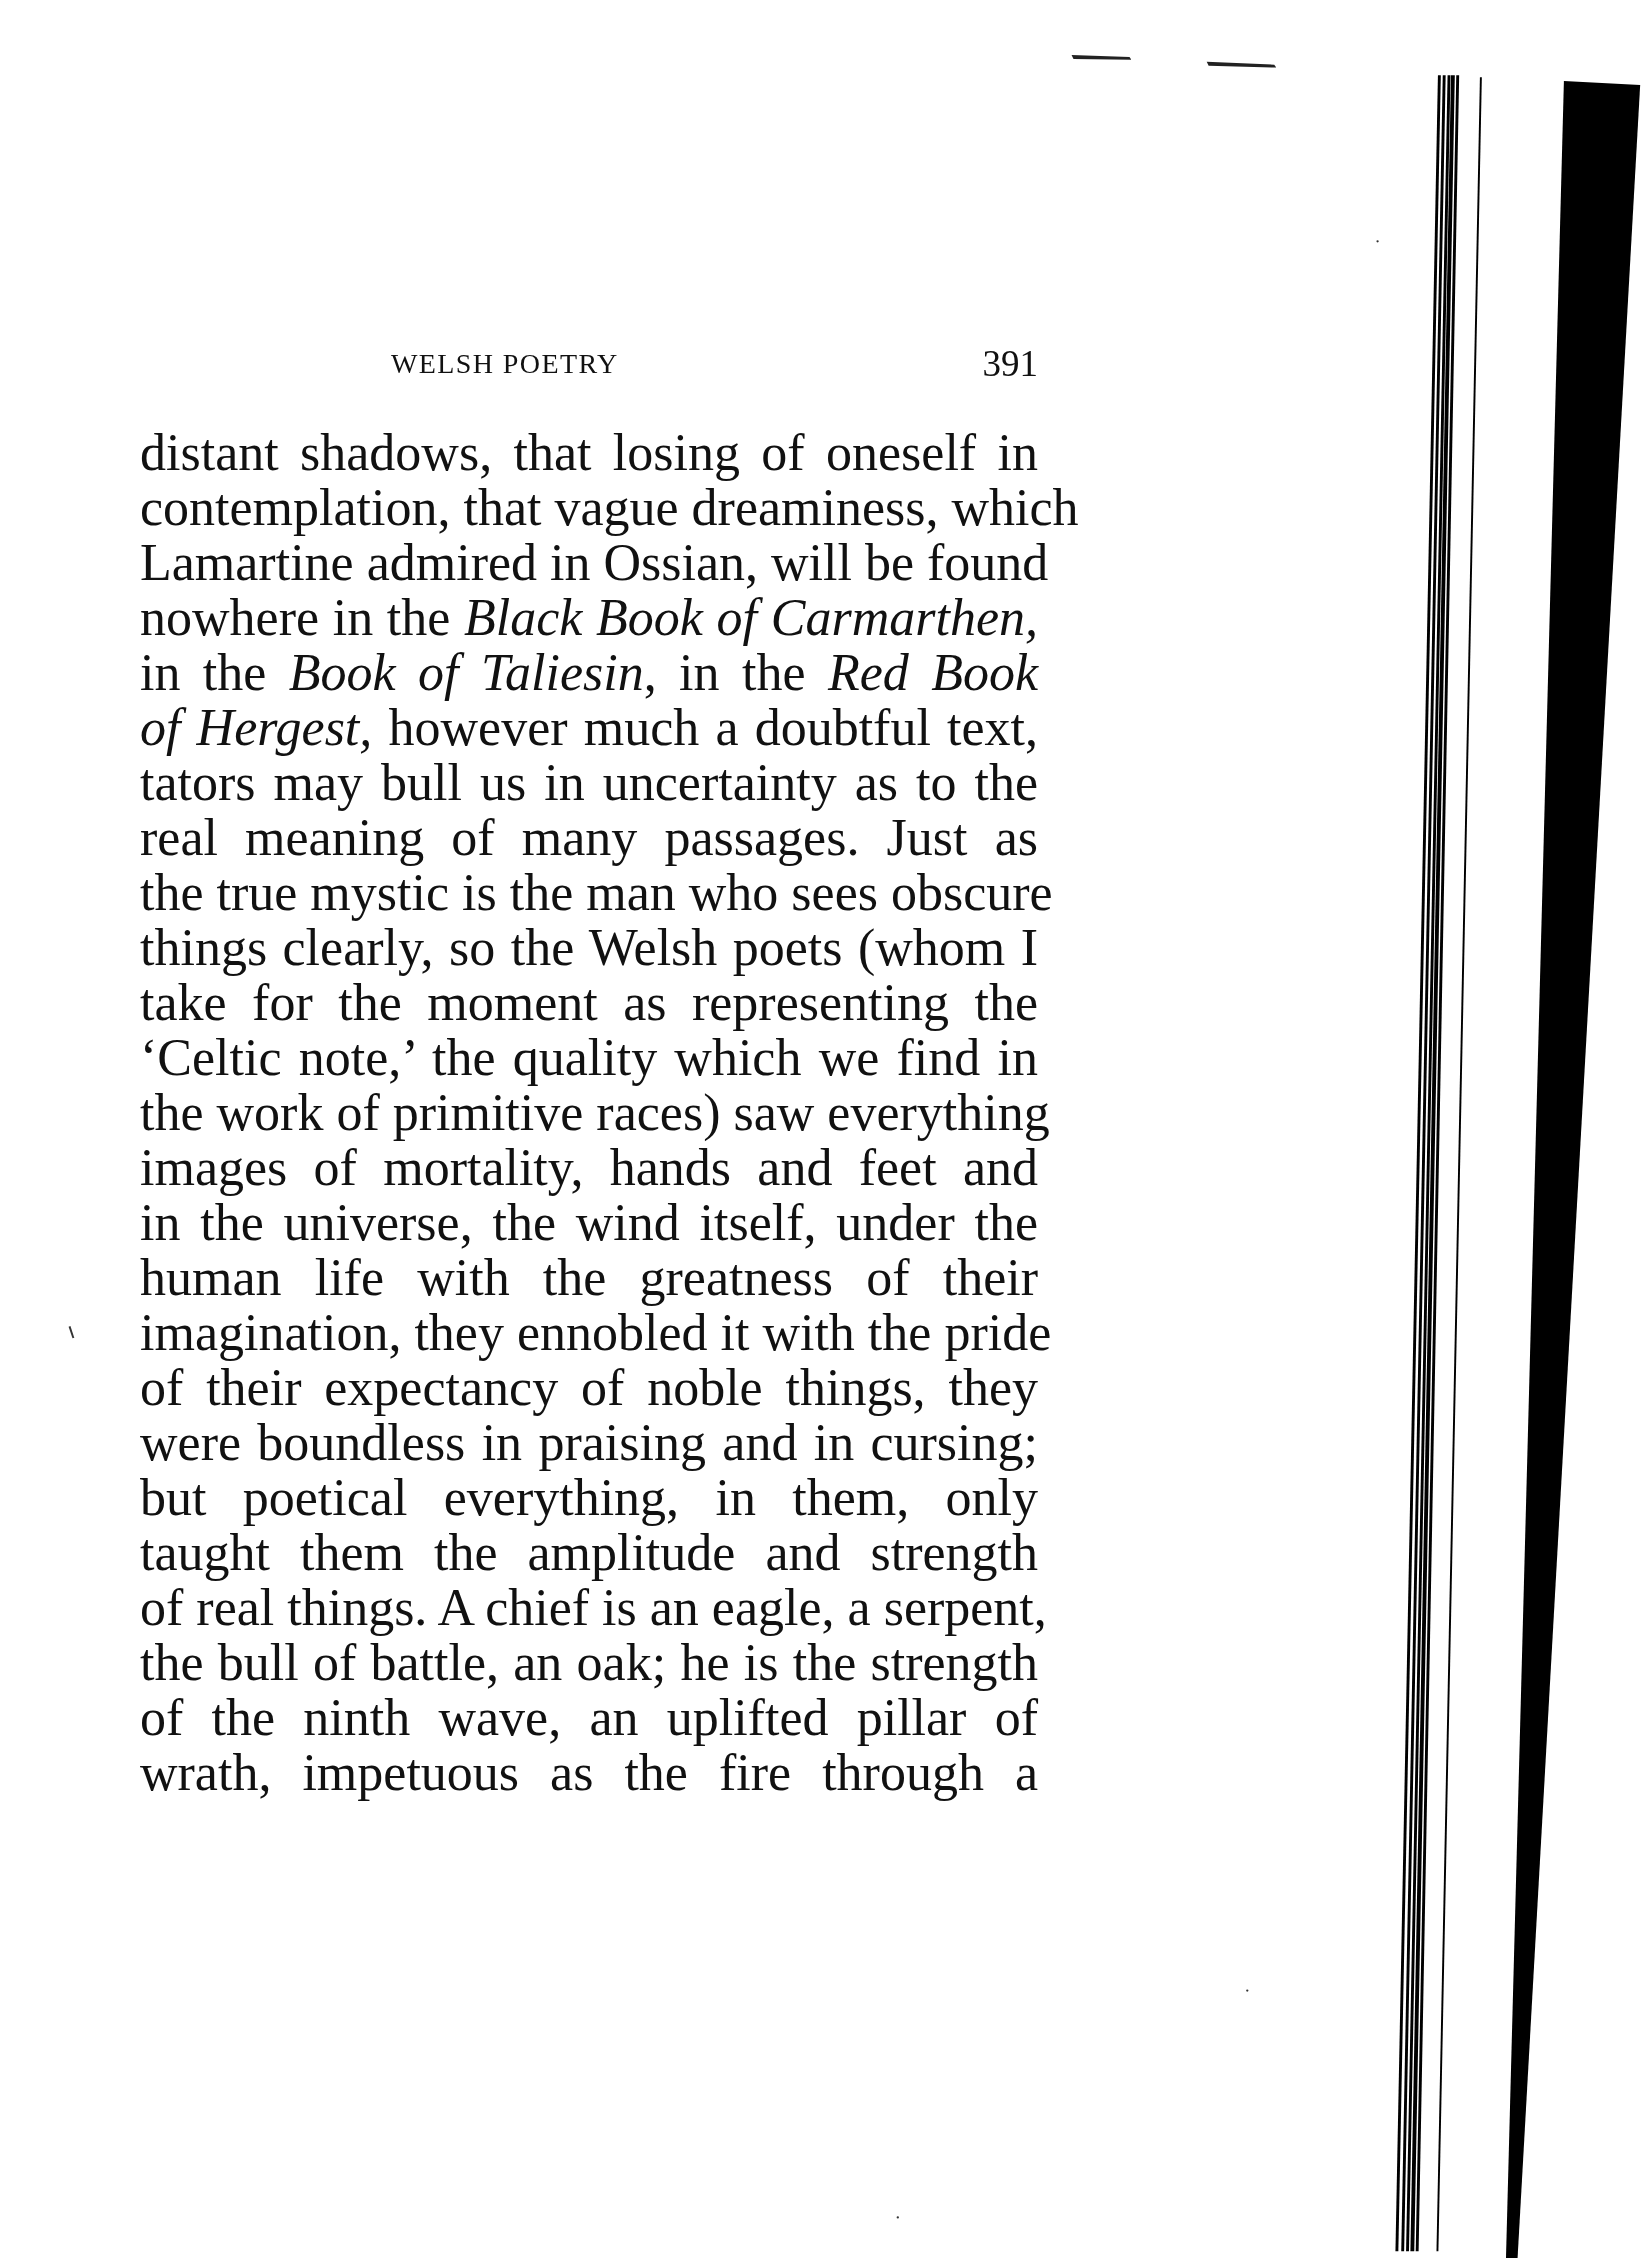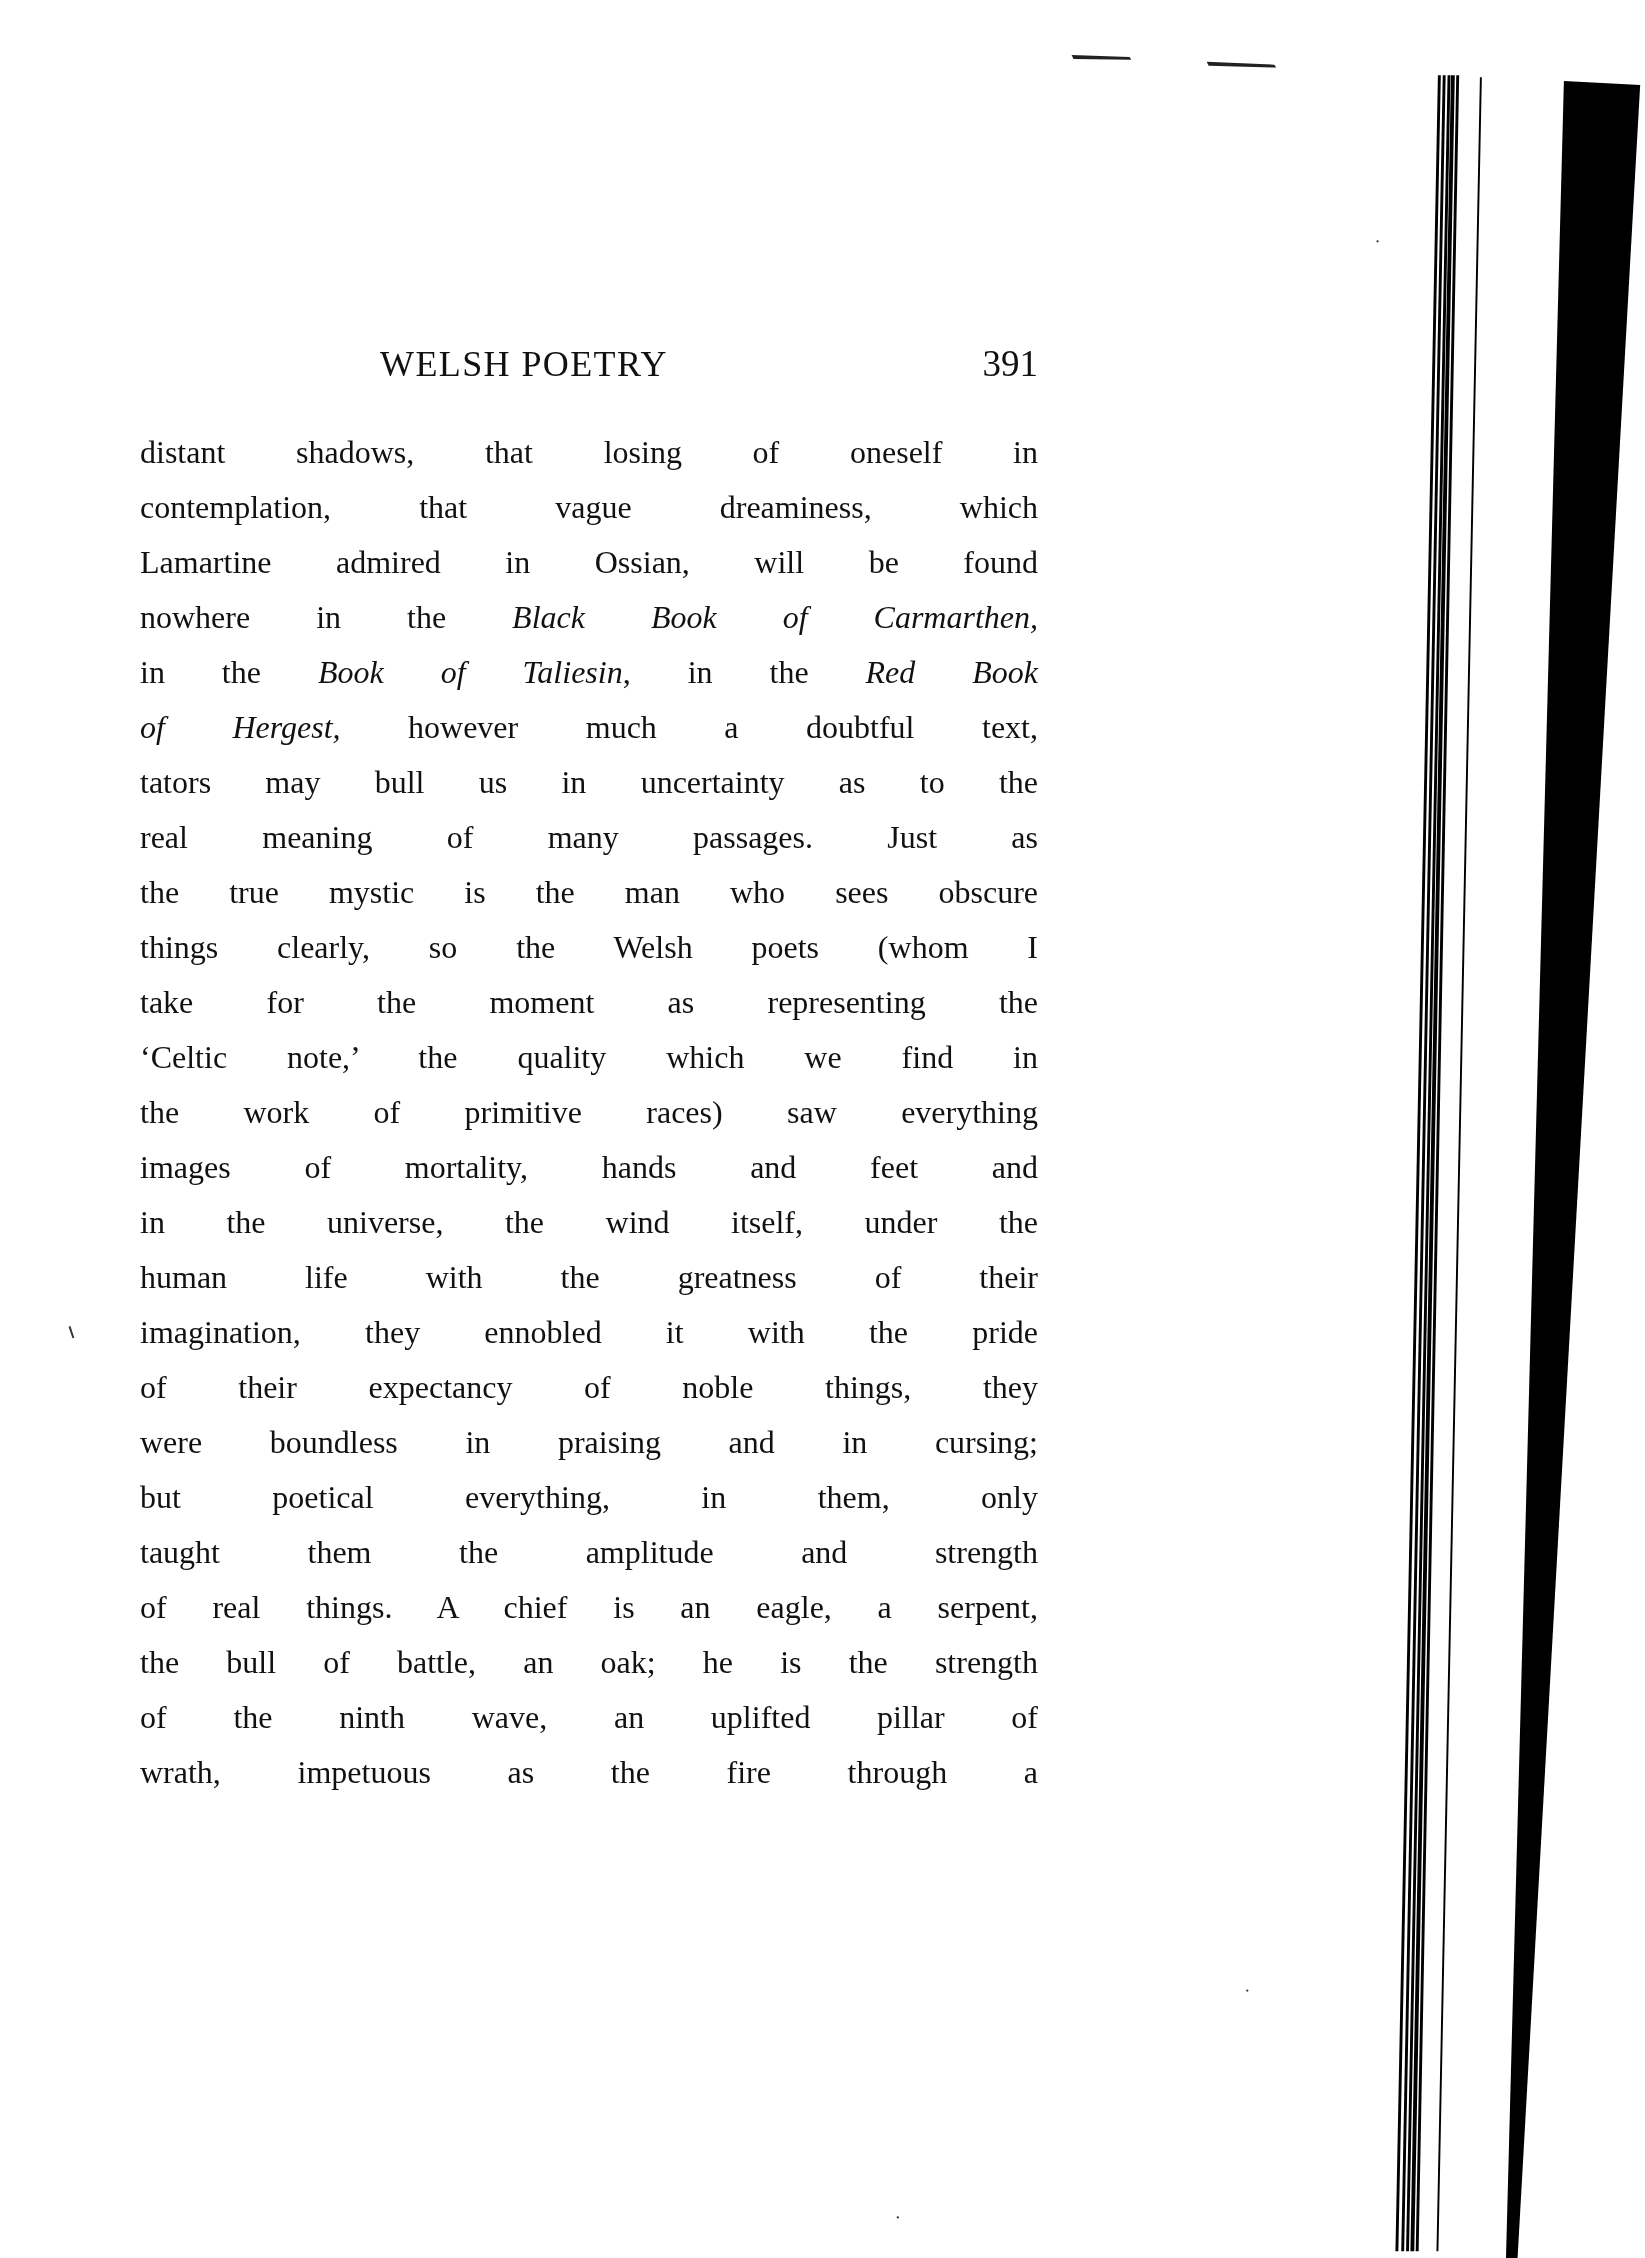--- a/index.html
+++ b/index.html
@@ -22,40 +22,40 @@
     }
     .running-head {
       position: absolute;
       top: 340px;
       left: 140px;
       width: 898px;
       height: 48px;
     }
     .running-title {
       position: absolute;
-      left: 240px;
+      left: 251px;
       top: 0;
-      font-size: 36px;
+      font-size: 28px;
       letter-spacing: 1.4px;
       line-height: 48px;
       white-space: nowrap;
     }
     .page-number {
       position: absolute;
       right: 0;
       top: 0;
       font-size: 37px;
       line-height: 48px;
     }
     .body-text {
       position: absolute;
       left: 140px;
       top: 425px;
       width: 898px;
-      font-size: 32px;
+      font-size: 52px;
       line-height: 55px;
     }
     .line {
       display: block;
       height: 55px;
       white-space: nowrap;
       text-align: justify;
       text-align-last: justify;
     }
     .line i { font-style: italic; }

